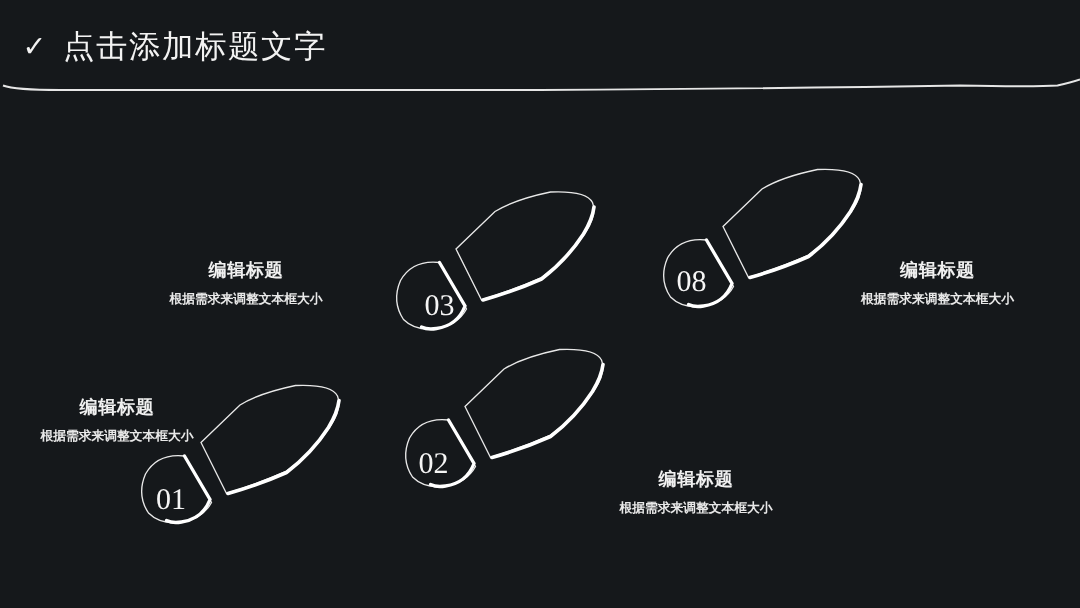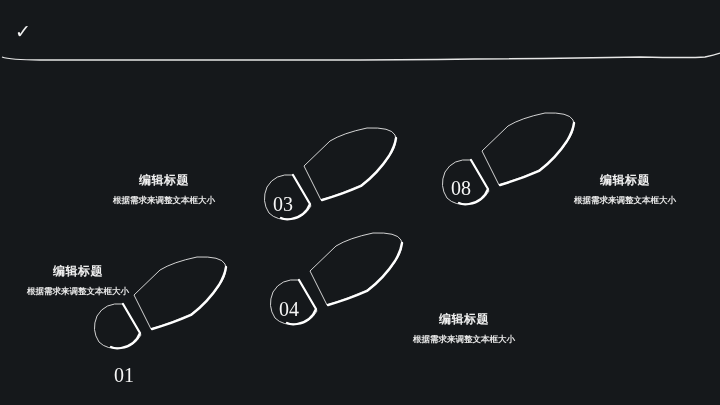--- a/index.html
+++ b/index.html
@@ -24,20 +24,21 @@
   .tb-title { font-size: 12px; font-weight: bold; color: #f0f0f0; line-height: 16px; letter-spacing: 0.5px; }
   .tb-desc { font-size: 8.5px; color: #e8e8e8; line-height: 12px; margin-top: 6px; white-space: nowrap; font-weight: bold; }
 </style>
 </head>
 <body>
 
 <div class="slide">
 
   <div class="header">
     <span class="check">✓</span>
+    <span class="title">点击添加标题文字</span>
     <svg class="underline" viewBox="0 0 720 12" width="720" height="12">
       <path d="M2 5 Q 10 8 40 8 L 360 8 Q 520 7 640 5 Q 690 6 705 5 Q 714 3 720 1" fill="none" stroke="#e6e6e6" stroke-width="1.3"></path>
     </svg>
   </div>
 
   <svg class="feet" viewBox="0 0 720 405" width="720" height="405">
     <defs>
       <g id="foot">
 
         <path d="M 10 -26 Q -8 -28 -16 -14 Q -22 0 -14 12 Q -6 20 8 18 Q 22 16 28 5 L 10 -26 Z" fill="none" stroke="#e8e8e8" stroke-width="0.9"></path>
@@ -55,23 +56,23 @@
         <use href="#foot"></use>
       </g>
     <g transform="translate(283,201)">
         <use href="#foot"></use>
       </g>
     <g transform="translate(461,186)">
         <use href="#foot"></use>
       </g>
   </svg>
 
-  <div class="step-num" style="left:104px; top:322px;margin-top:42px;">01</div>
-  <div class="step-num" style="left:269px; top:298px;">04</div>
-  <div class="step-num" style="left:263px; top:193px;">03</div>
+  <div class="step-num" style="left:94px; top:322px;">01</div>
+  <div class="step-num" style="left:269px; top:298px;">02</div>
+  <div class="step-num" style="left:263px; top:193px;text-align:right;">03</div>
   <div class="step-num" style="left:441px; top:177px;">08</div>
 
   <div class="textblock" style="left:18px; top:243px; width:120px;">
     <div class="tb-title">编辑标题</div>
     <div class="tb-desc">根据需求来调整文本框大小</div>
   </div>
 
   <div class="textblock" style="left:403px; top:291px; width:122px;">
     <div class="tb-title">编辑标题</div>
     <div class="tb-desc">根据需求来调整文本框大小</div>

